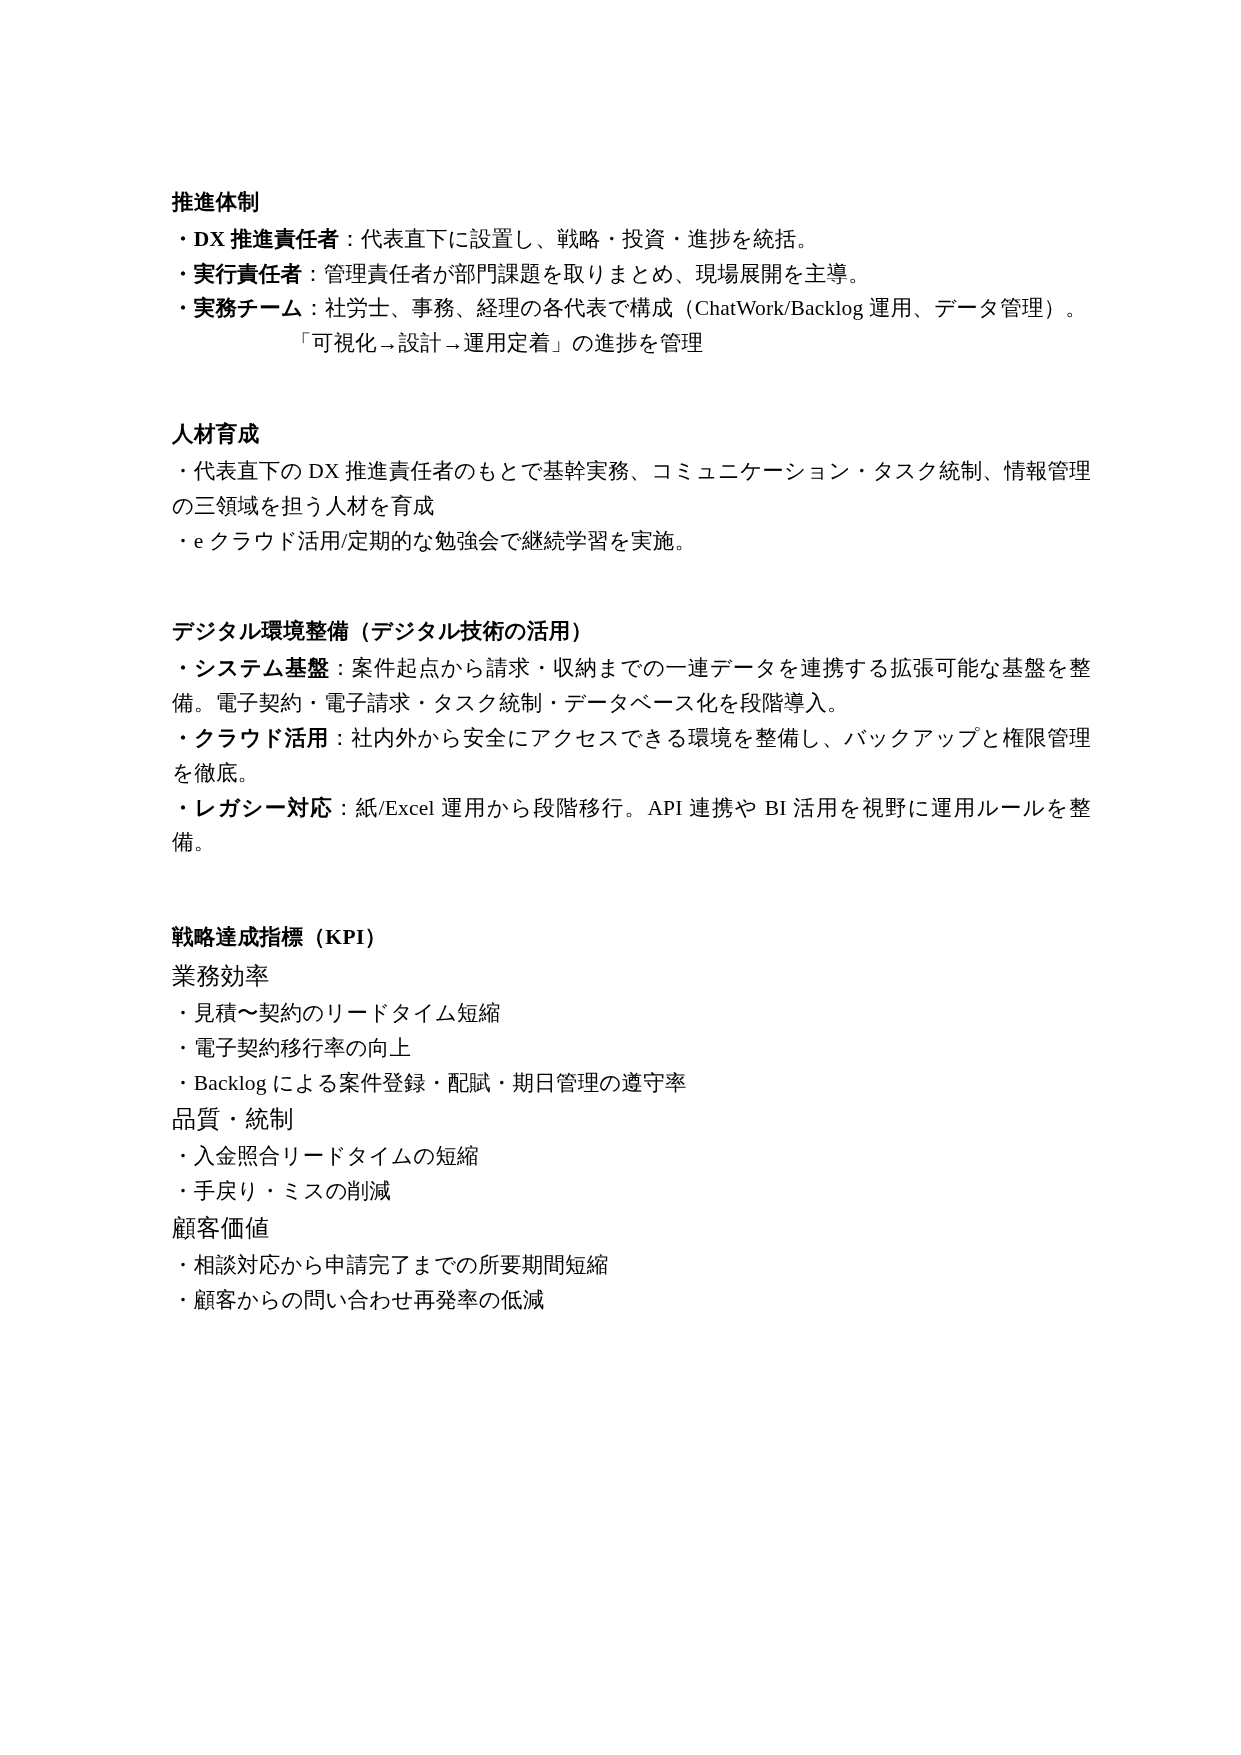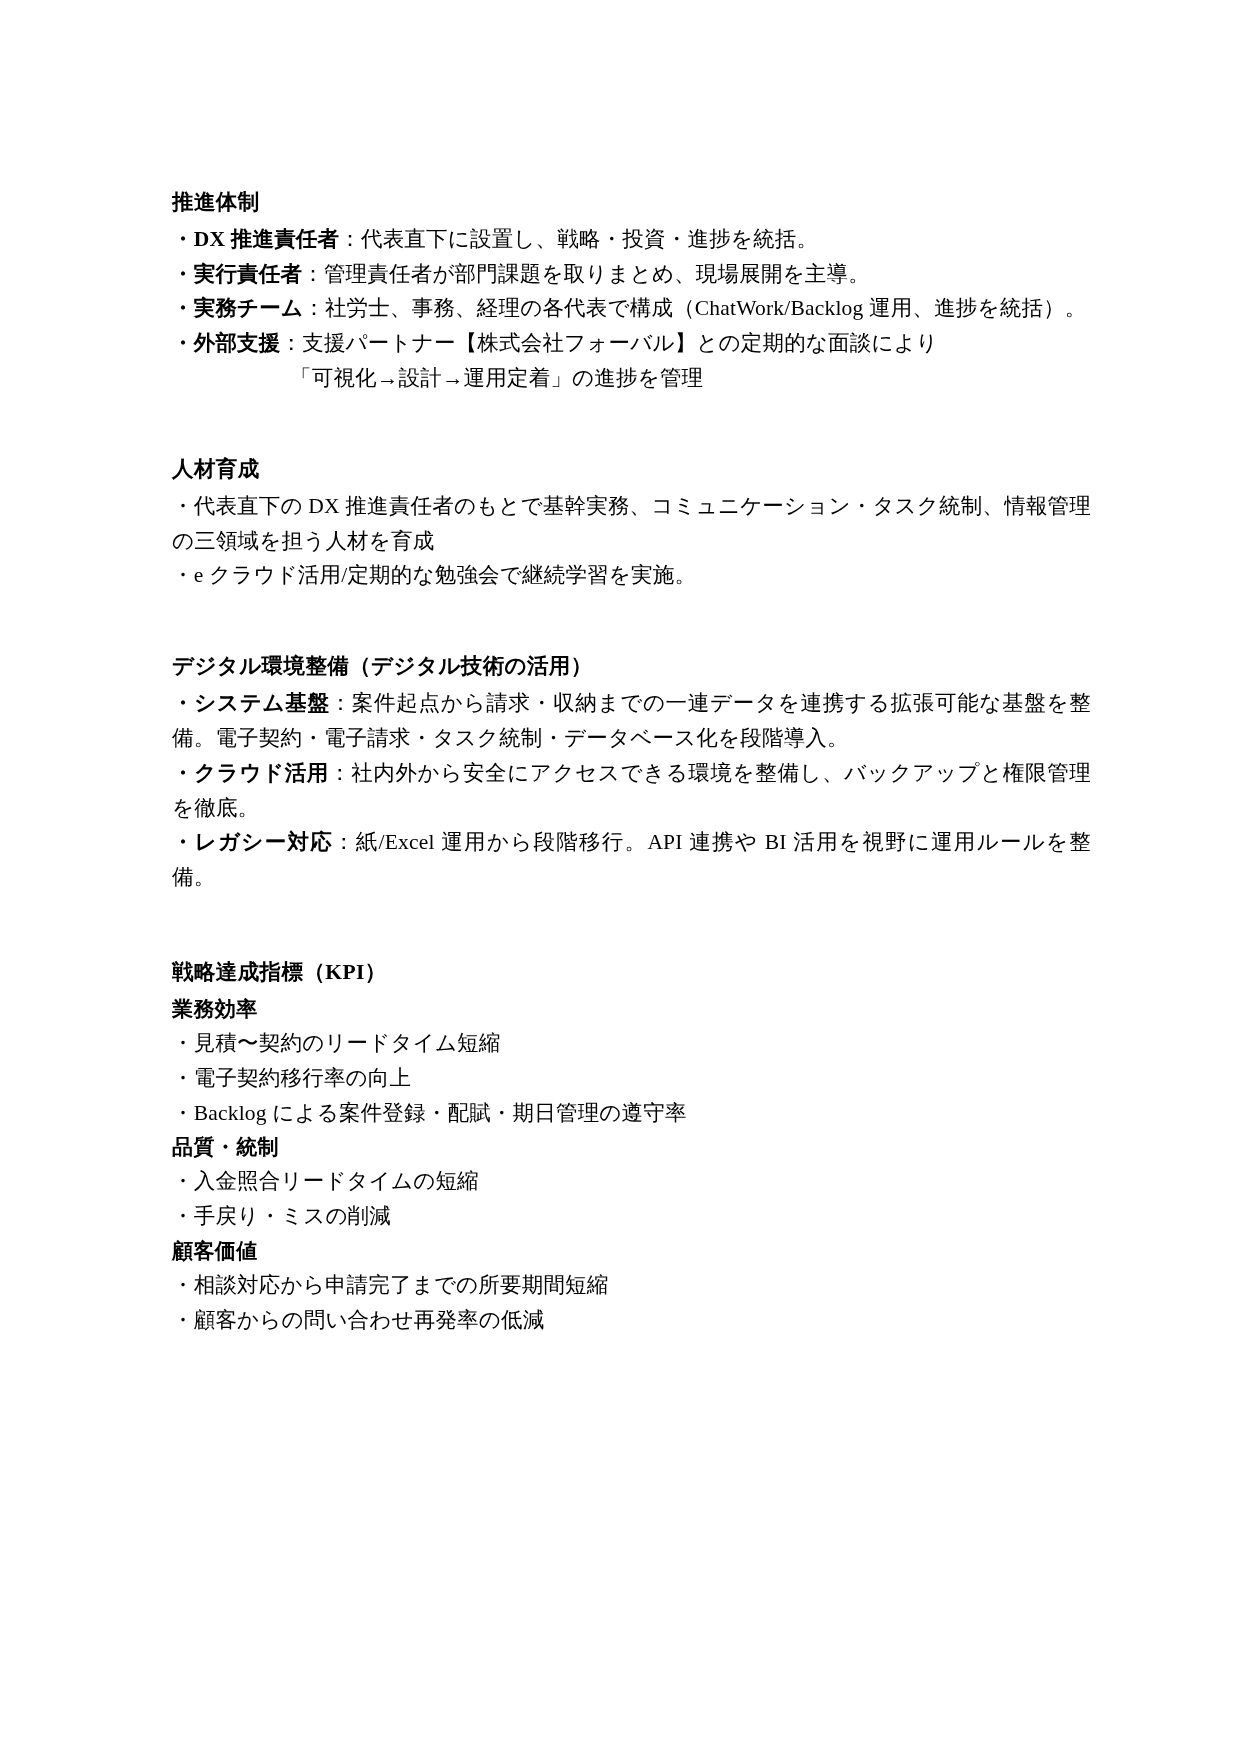--- a/index.html
+++ b/index.html
@@ -31,23 +31,23 @@
   .section:last-child {
     margin-bottom: 6px;
   }
   .heading {
     font-weight: bold;
     margin: 0 0 2px 0;
     font-size: 21.5px;
     letter-spacing: 0.4px;
   }
   .subheading {
-    font-weight: bold;
+    font-weight: normal;
     margin: 0;
-    font-size: 21px;
+    font-size: 24px;
     letter-spacing: 0.4px;
   }
   .para {
     margin: 0;
     text-indent: 0;
     text-align: justify;
     text-justify: inter-ideograph;
   }
   .para .lead {
     font-weight: bold;
@@ -70,24 +70,21 @@
 
     <div class="section">
       <p class="heading">推進体制</p>
       <p class="para">
         <span class="lead">・DX 推進責任者</span><span>：代表直下に設置し、戦略・投資・進捗を統括。</span>
       </p>
       <p class="para">
         <span class="lead">・実行責任者</span><span>：管理責任者が部門課題を取りまとめ、現場展開を主導。</span>
       </p>
       <p class="para">
-        <span class="lead">・実務チーム</span><span>：社労士、事務、経理の各代表で構成（ChatWork/Backlog 運用、進捗を統括）。</span>
-      </p>
-      <p class="para">
-        <span class="lead">・外部支援</span><span>：支援パートナー【株式会社フォーバル】との定期的な面談により</span>
+        <span class="lead">・実務チーム</span><span>：社労士、事務、経理の各代表で構成（ChatWork/Backlog 運用、データ管理）。</span>
       </p>
       <p class="indent-line">「可視化→設計→運用定着」の進捗を管理</p>
     </div>
 
     <div class="gap-md"></div>
 
     <div class="section">
       <p class="heading">人材育成</p>
       <p class="para">
         <span class="lead"></span><span>・代表直下の DX 推進責任者のもとで基幹実務、コミュニケーション・タスク統制、情報管理の三領域を担う人材を育成</span>

